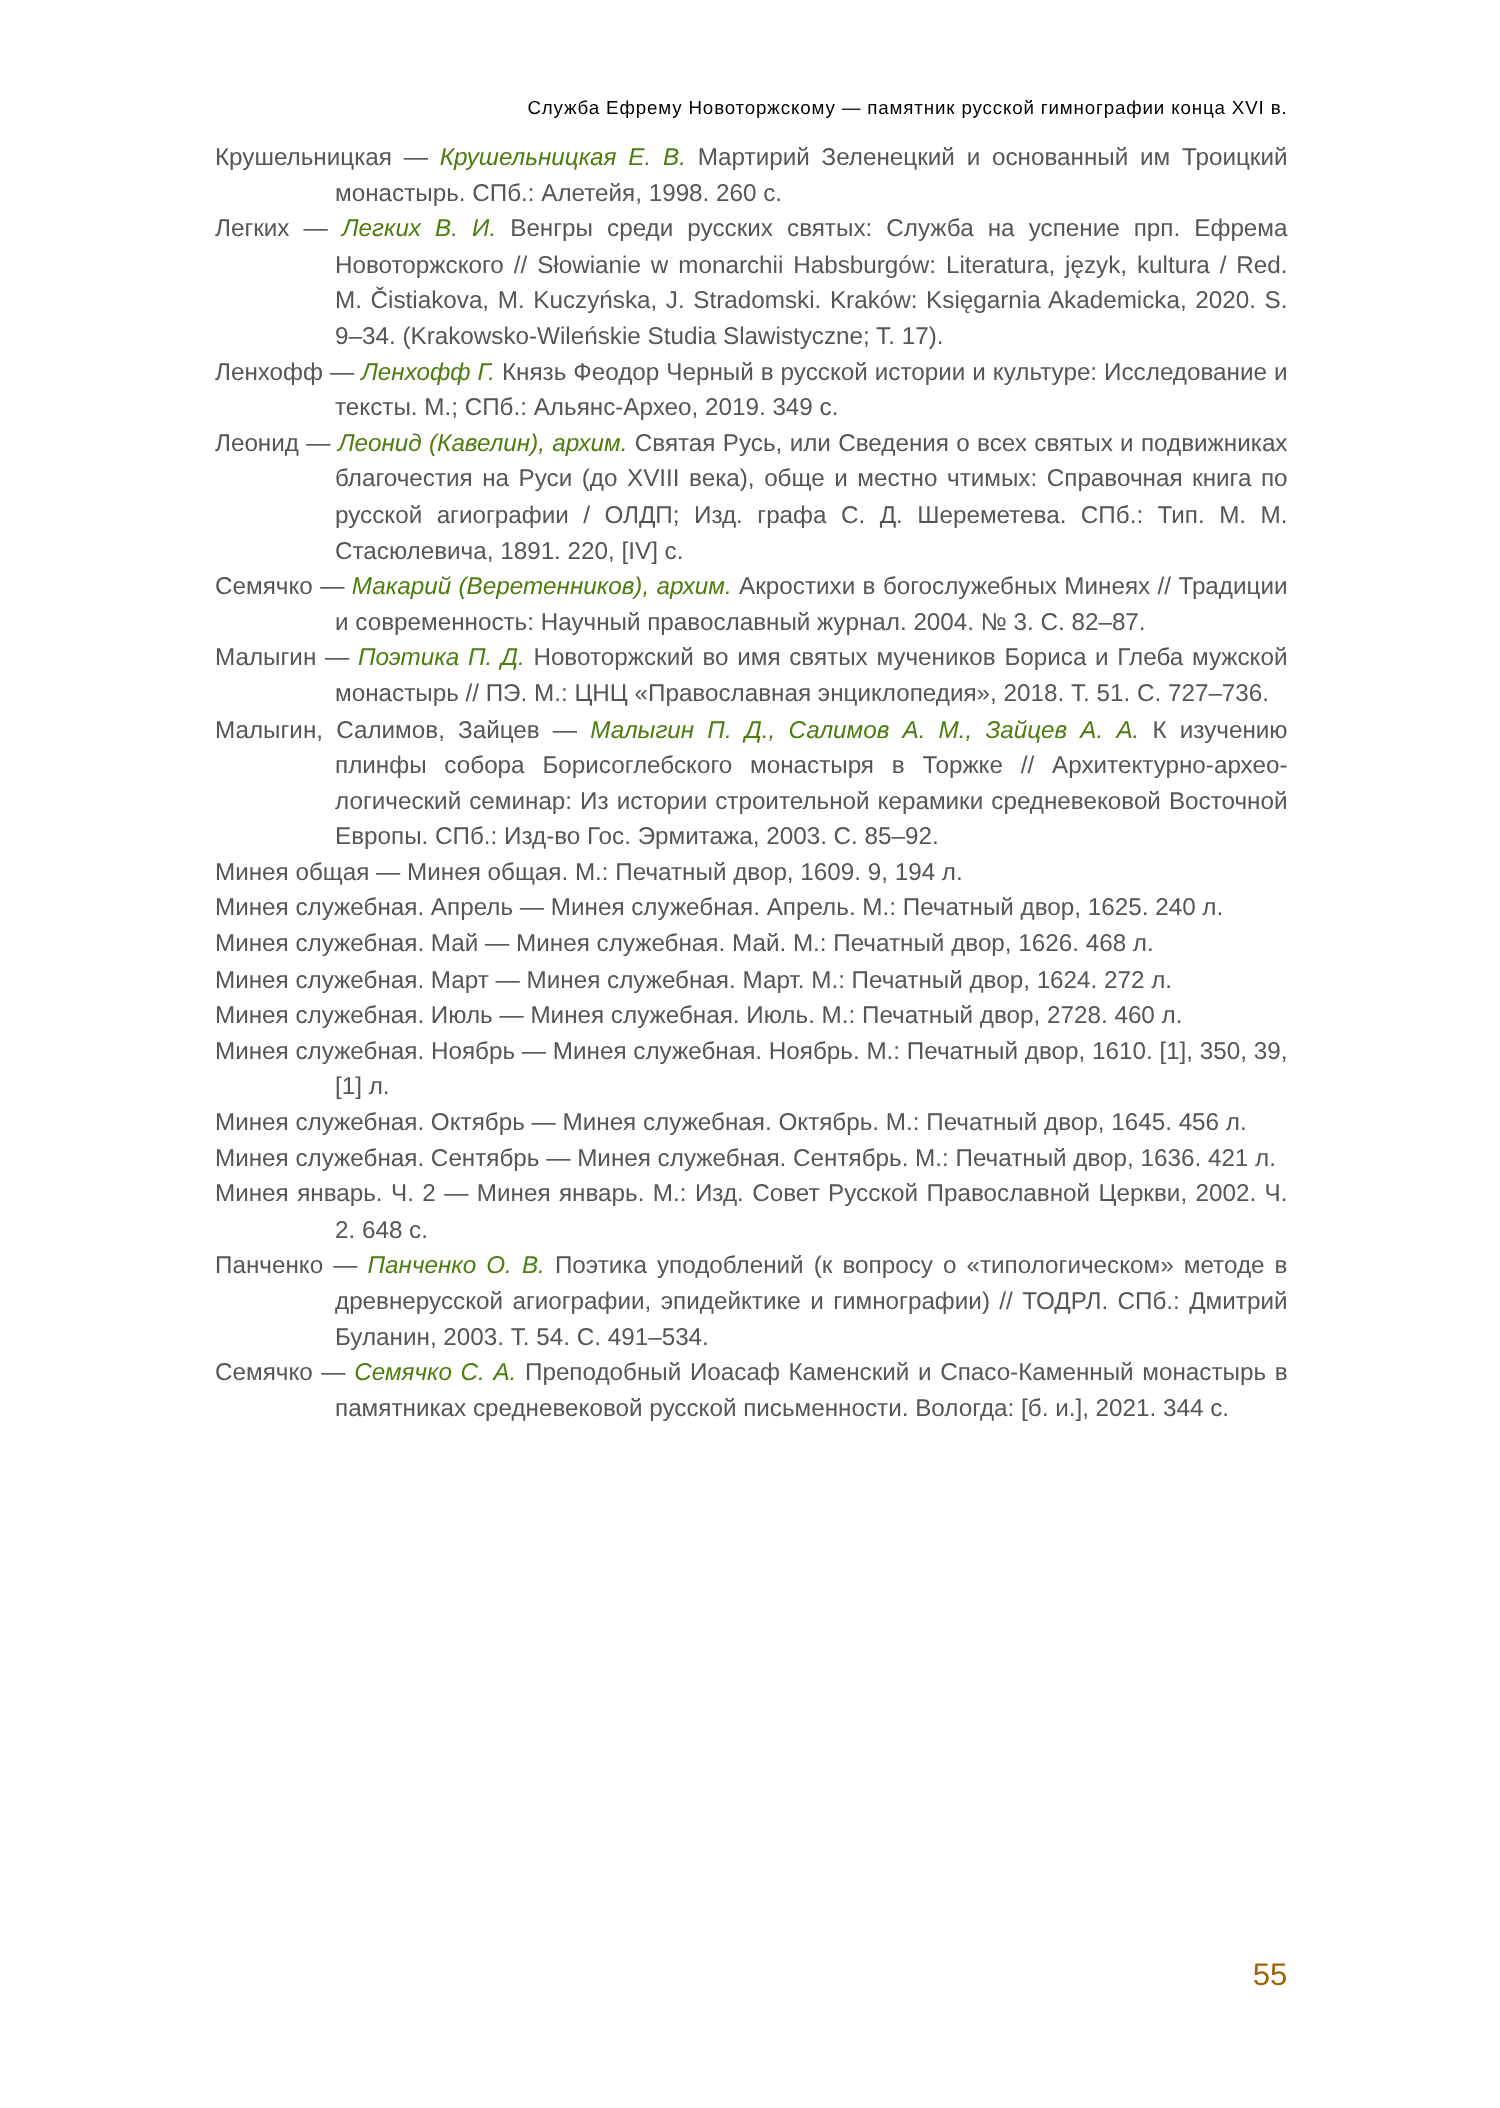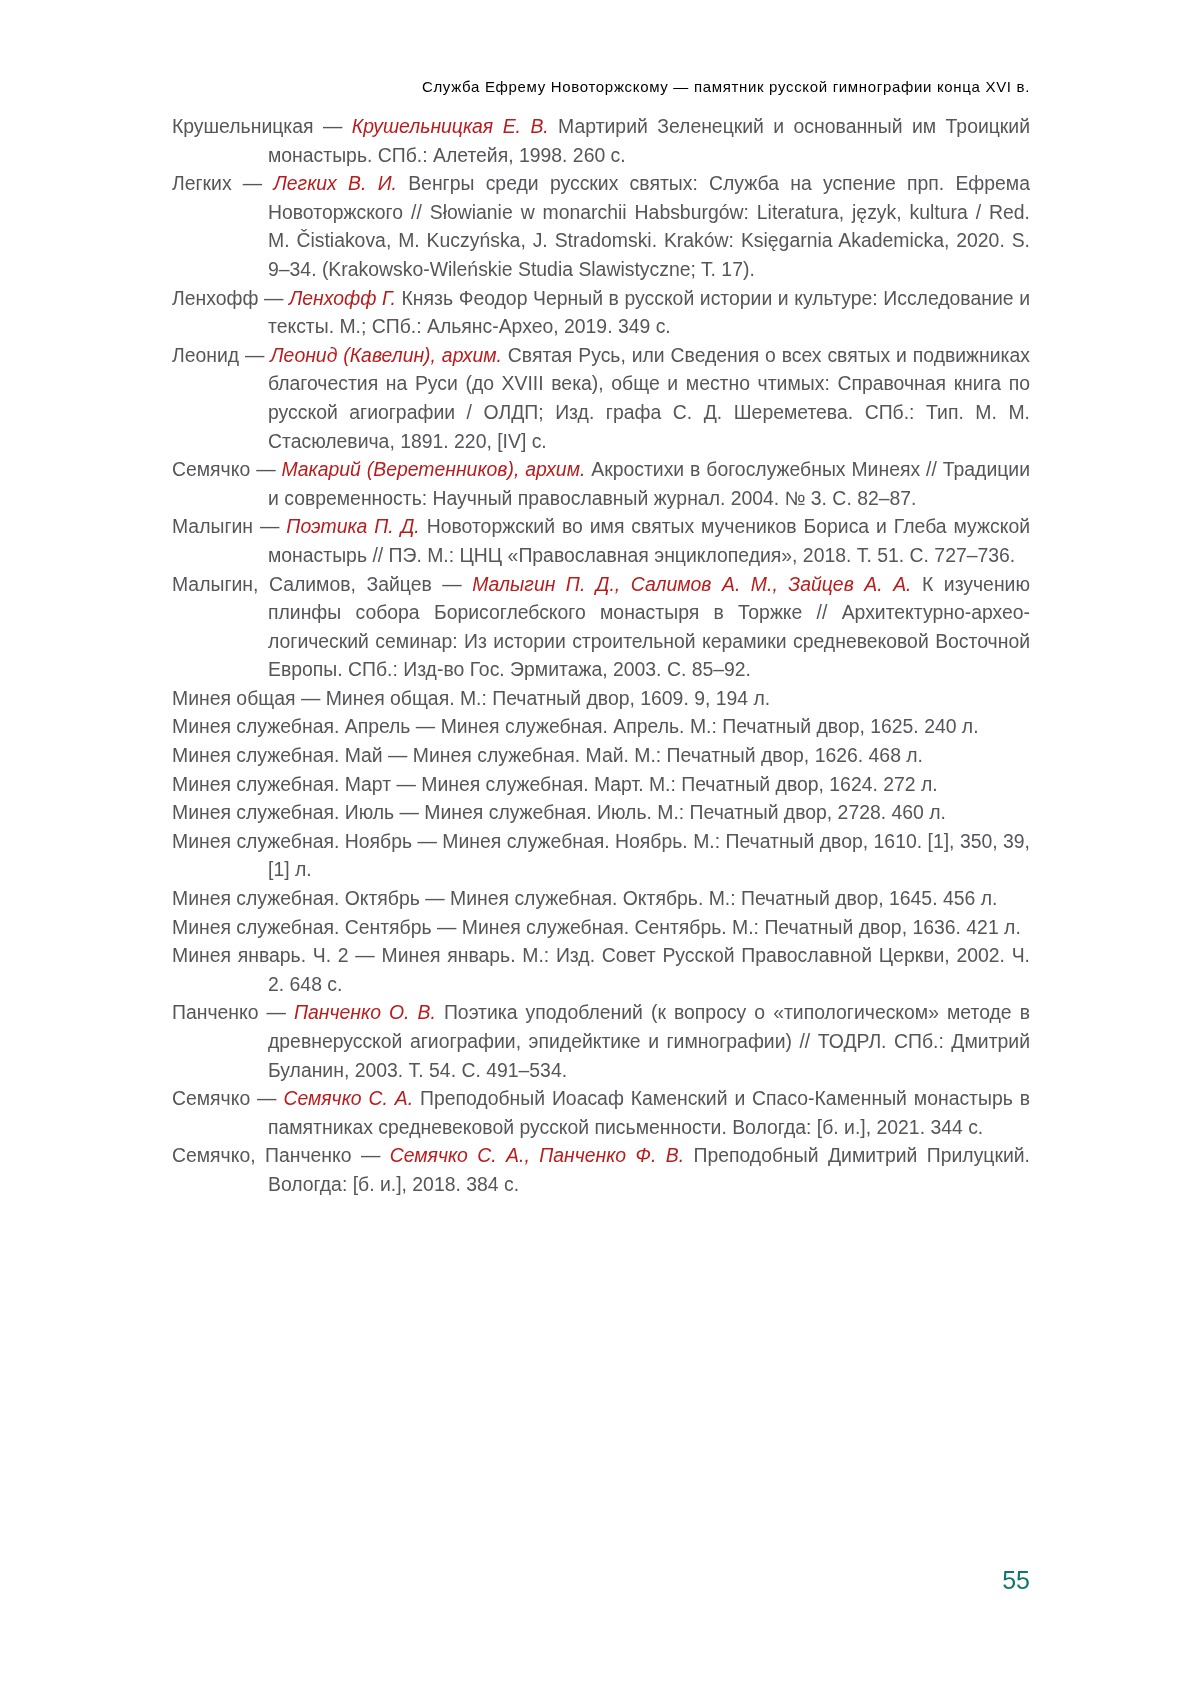--- a/index.html
+++ b/index.html
@@ -34,30 +34,30 @@
   .entry {
     margin: 0;
     padding-left: 96px;
     text-indent: -96px;
     text-align: justify;
     hyphens: manual;
     -webkit-hyphens: manual;
   }
   .entry em {
     font-style: italic;
-    color: #b91c1c;
+    color: #4d7c0f;
   }
   .page-number {
     position: absolute;
     top: 1566px;
     left: 172px;
     width: 858px;
     text-align: right;
     font-size: 25px;
-    color: #0f766e;
+    color: #a16207;
   }
 </style>
 </head>
 <body>
 
 <div class="page">
   <div class="running-head">Служба Ефрему Новоторжскому — памятник русской гимнографии конца XVI в.</div>
 
   <div class="bib">
       <p class="entry"><span>Крушельницкая — </span><em>Крушельницкая Е. В.</em><span> Мартирий Зеленецкий и основанный им Тро­ицкий монастырь. СПб.: Алетейя, 1998. 260 с.</span></p>
@@ -71,17 +71,16 @@
       <p class="entry"><span>Минея служебная. Апрель — Минея служебная. Апрель. М.: Печатный двор, 1625. 240 л.</span></p>
       <p class="entry"><span>Минея служебная. Май — Минея служебная. Май. М.: Печатный двор, 1626. 468 л.</span></p>
       <p class="entry"><span>Минея служебная. Март — Минея служебная. Март. М.: Печатный двор, 1624. 272 л.</span></p>
       <p class="entry"><span>Минея служебная. Июль — Минея служебная. Июль. М.: Печатный двор, 2728. 460 л.</span></p>
       <p class="entry"><span>Минея служебная. Ноябрь — Минея служебная. Ноябрь. М.: Печатный двор, 1610. [1], 350, 39, [1] л.</span></p>
       <p class="entry"><span>Минея служебная. Октябрь — Минея служебная. Октябрь. М.: Печатный двор, 1645. 456 л.</span></p>
       <p class="entry"><span>Минея служебная. Сентябрь — Минея служебная. Сентябрь. М.: Печатный двор, 1636. 421 л.</span></p>
       <p class="entry"><span>Минея январь. Ч. 2 — Минея январь. М.: Изд. Совет Русской Православной Церкви, 2002. Ч. 2. 648 с.</span></p>
       <p class="entry"><span>Панченко — </span><em>Панченко О. В.</em><span> Поэтика уподоблений (к вопросу о «типологическом» методе в древнерусской агиографии, эпидейктике и гимнографии) // ТОДРЛ. СПб.: Дмитрий Буланин, 2003. Т. 54. С. 491–534.</span></p>
       <p class="entry"><span>Семячко — </span><em>Семячко С. А.</em><span> Преподобный Иоасаф Каменский и Спасо-Каменный мона­стырь в памятниках средневековой русской письменности. Вологда: [б. и.], 2021. 344 с.</span></p>
-      <p class="entry"><span>Семячко, Панченко — </span><em>Семячко С. А., Панченко Ф. В.</em><span> Преподобный Димитрий При­луцкий. Вологда: [б. и.], 2018. 384 с.</span></p>
     </div>
 
   <div class="page-number">55</div>
 </div>
 
 </body></html>

